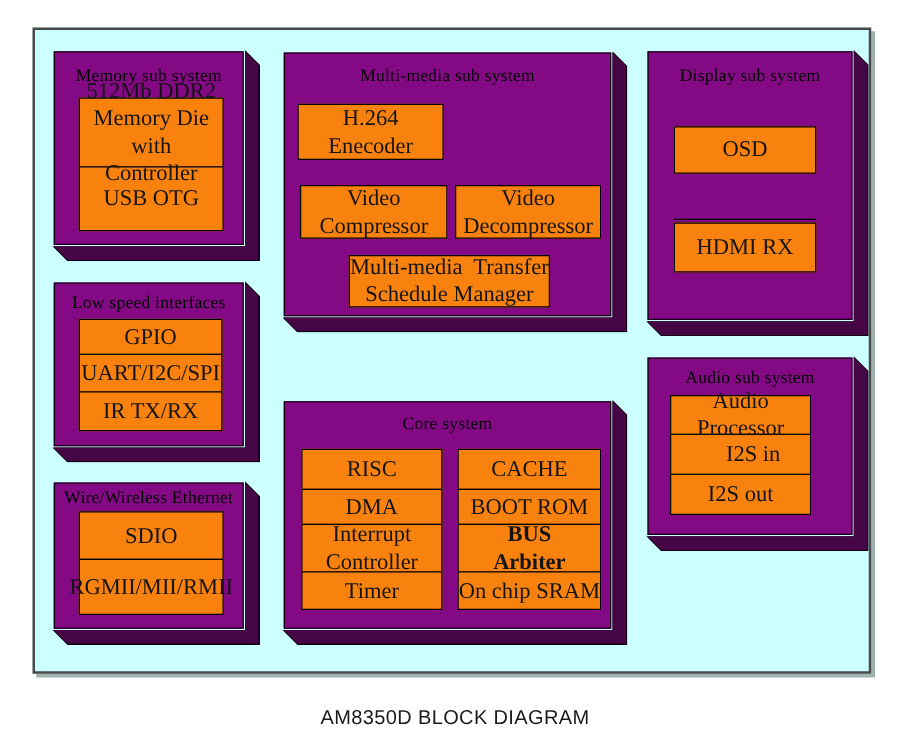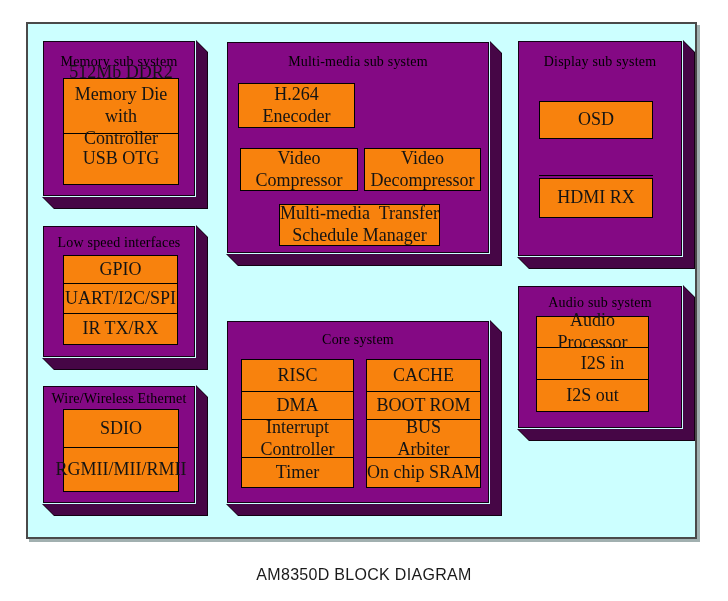--- a/index.html
+++ b/index.html
@@ -135,21 +135,21 @@
       <div class="stack" style="left:13px;top:37px;width:113px;">
         <div class="blk" style="height:33px;">RISC</div>
         <div class="blk" style="height:29px;">DMA</div>
         <div class="blk" style="height:39px;">Interrupt
 Controller</div>
         <div class="blk" style="height:31px;">Timer</div>
       </div>
       <div class="stack" style="left:138px;top:37px;width:115px;">
         <div class="blk" style="height:33px;">CACHE</div>
         <div class="blk" style="height:29px;">BOOT ROM</div>
-        <div class="blk" style="height:39px;">BUS
+        <div class="blk" style="height:39px;font-weight:bold;">BUS
 Arbiter</div>
         <div class="blk" style="height:31px;">On chip SRAM</div>
       </div>
     </div>
   </div>
 
 </div>
 
 <div class="caption">AM8350D BLOCK DIAGRAM</div>
 

